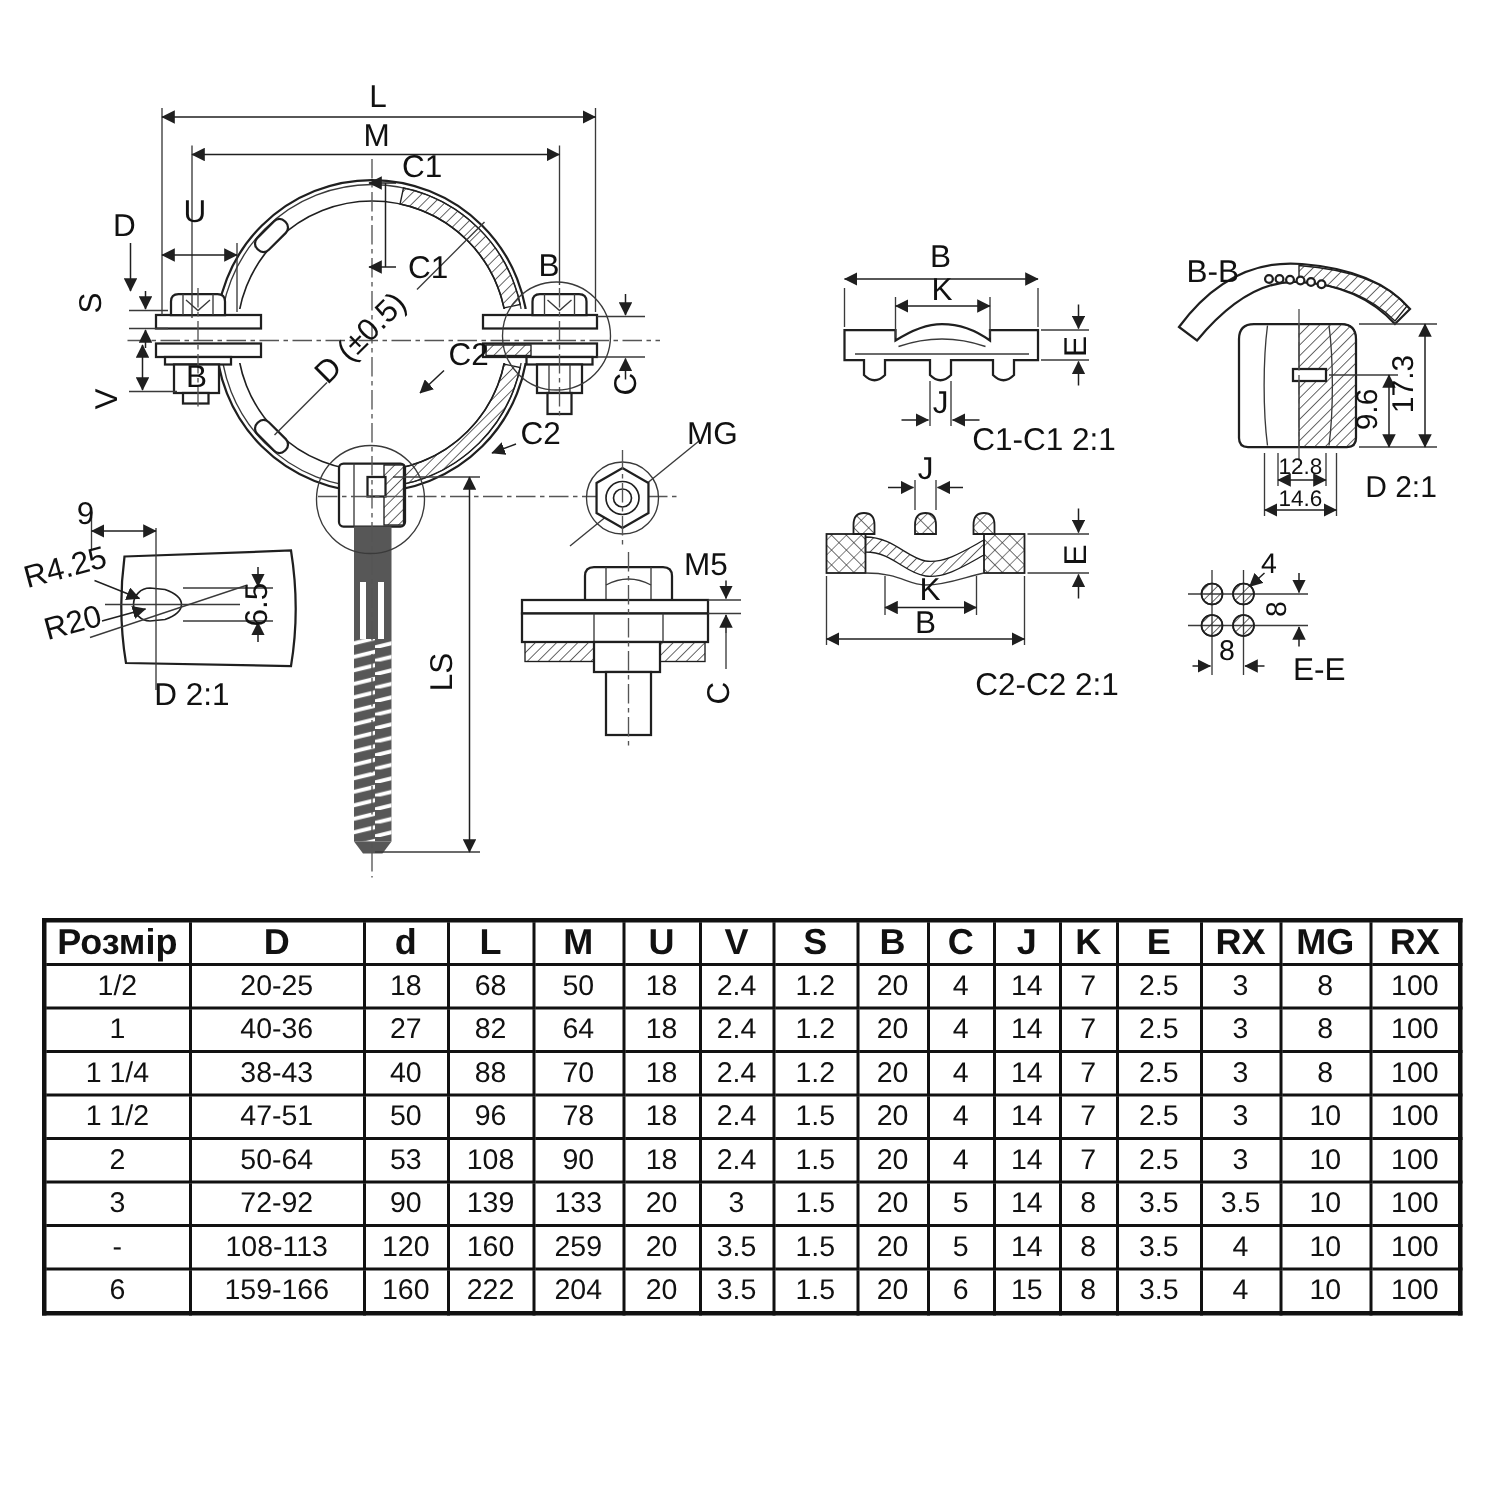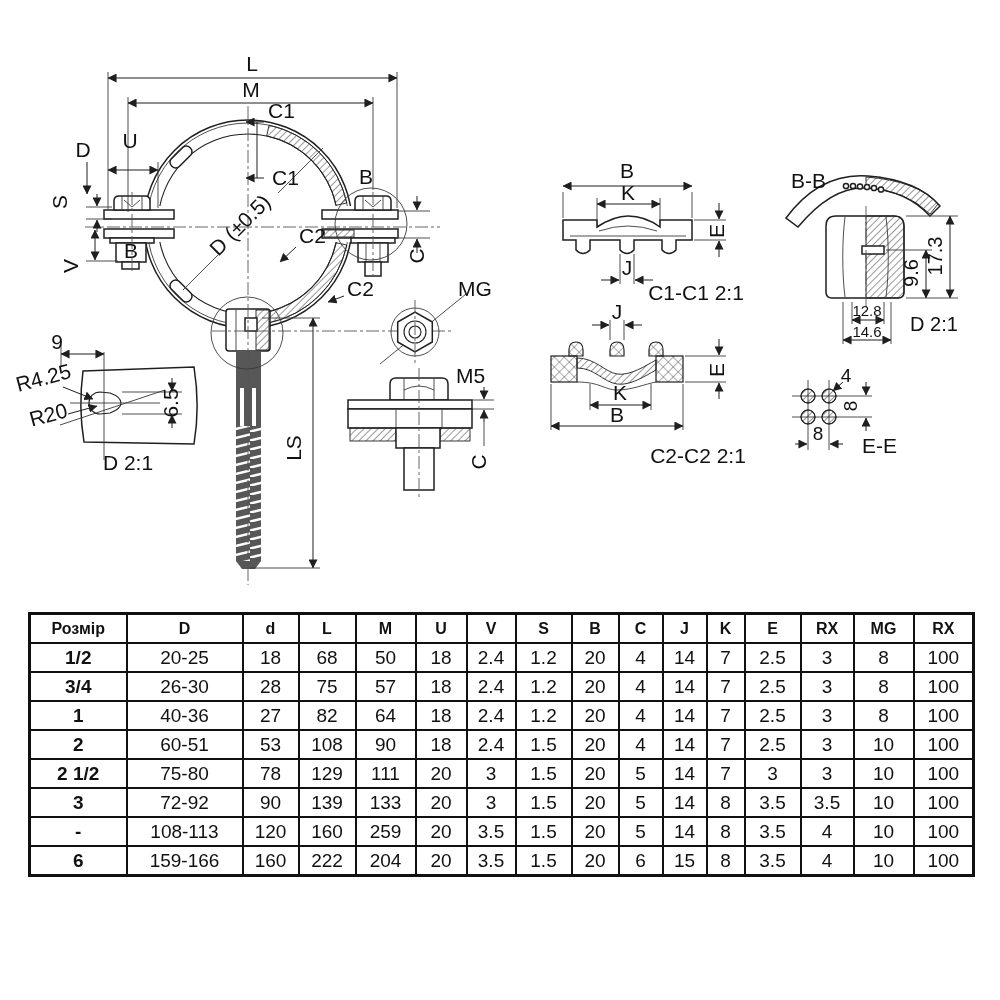--- a/index.html
+++ b/index.html
@@ -17,22 +17,22 @@
   .tn{stroke:#3a3a3a;stroke-width:0.9;fill:none;}
   .dm{stroke:#1f1f1f;stroke-width:1;fill:none;}
   .cl{stroke:#555;stroke-width:0.9;fill:none;stroke-dasharray:13 3 3 3;}
   .hatchf{fill:url(#h);stroke:#1f1f1f;stroke-width:0.9;}
   .xhatchf{fill:url(#x);stroke:#1f1f1f;stroke-width:1.2;}
   table.spec{position:absolute;left:28px;top:612px;width:944px;
              border-collapse:collapse;table-layout:fixed;border:3px solid #111;}
   table.spec th,table.spec td{border:2px solid #111;text-align:center;
              vertical-align:middle;padding:0;height:27px;font-size:19px;
              line-height:1;color:#111;overflow:hidden;}
-  table.spec th{font-weight:bold;font-size:16px;}
-  table.spec td.size-col{font-weight:bold;}
+  table.spec th{font-weight:bold;font-size:24px;}
+  table.spec td.size-col{font-weight:normal;}
 </style>
 </head>
 <body>
 
 <div class="canvas">
 
 <svg width="1000" height="606" viewBox="0 0 1000 606">
   <defs>
     <marker id="ar" viewBox="0 0 10 10" refX="9.5" refY="5" markerWidth="9" markerHeight="9" orient="auto-start-reverse">
       <path d="M0,0 L10,5 L0,10 Z" fill="#1f1f1f"></path>
@@ -383,92 +383,92 @@
           <td>20</td>
           <td>4</td>
           <td>14</td>
           <td>7</td>
           <td>2.5</td>
           <td>3</td>
           <td>8</td>
           <td>100</td>
         </tr>
         <tr>
-          <td class="size-col">3/4</td>
-          <td>26-30</td>
-          <td>28</td>
-          <td>75</td>
-          <td>57</td>
-          <td>18</td>
-          <td>2.4</td>
-          <td>1.2</td>
-          <td>20</td>
-          <td>4</td>
-          <td>14</td>
-          <td>7</td>
-          <td>2.5</td>
-          <td>3</td>
-          <td>8</td>
-          <td>100</td>
-        </tr>
-        <tr>
           <td class="size-col">1</td>
           <td>40-36</td>
           <td>27</td>
           <td>82</td>
           <td>64</td>
           <td>18</td>
           <td>2.4</td>
           <td>1.2</td>
           <td>20</td>
           <td>4</td>
           <td>14</td>
           <td>7</td>
           <td>2.5</td>
           <td>3</td>
           <td>8</td>
           <td>100</td>
         </tr>
         <tr>
+          <td class="size-col">1 1/4</td>
+          <td>38-43</td>
+          <td>40</td>
+          <td>88</td>
+          <td>70</td>
+          <td>18</td>
+          <td>2.4</td>
+          <td>1.2</td>
+          <td>20</td>
+          <td>4</td>
+          <td>14</td>
+          <td>7</td>
+          <td>2.5</td>
+          <td>3</td>
+          <td>8</td>
+          <td>100</td>
+        </tr>
+        <tr>
+          <td class="size-col">1 1/2</td>
+          <td>47-51</td>
+          <td>50</td>
+          <td>96</td>
+          <td>78</td>
+          <td>18</td>
+          <td>2.4</td>
+          <td>1.5</td>
+          <td>20</td>
+          <td>4</td>
+          <td>14</td>
+          <td>7</td>
+          <td>2.5</td>
+          <td>3</td>
+          <td>10</td>
+          <td>100</td>
+        </tr>
+        <tr>
           <td class="size-col">2</td>
-          <td>60-51</td>
+          <td>50-64</td>
           <td>53</td>
           <td>108</td>
           <td>90</td>
           <td>18</td>
           <td>2.4</td>
           <td>1.5</td>
           <td>20</td>
           <td>4</td>
           <td>14</td>
           <td>7</td>
           <td>2.5</td>
           <td>3</td>
           <td>10</td>
           <td>100</td>
         </tr>
         <tr>
-          <td class="size-col">2 1/2</td>
-          <td>75-80</td>
-          <td>78</td>
-          <td>129</td>
-          <td>111</td>
-          <td>20</td>
-          <td>3</td>
-          <td>1.5</td>
-          <td>20</td>
-          <td>5</td>
-          <td>14</td>
-          <td>7</td>
-          <td>3</td>
-          <td>3</td>
-          <td>10</td>
-          <td>100</td>
-        </tr>
-        <tr>
           <td class="size-col">3</td>
           <td>72-92</td>
           <td>90</td>
           <td>139</td>
           <td>133</td>
           <td>20</td>
           <td>3</td>
           <td>1.5</td>
           <td>20</td>
           <td>5</td>

